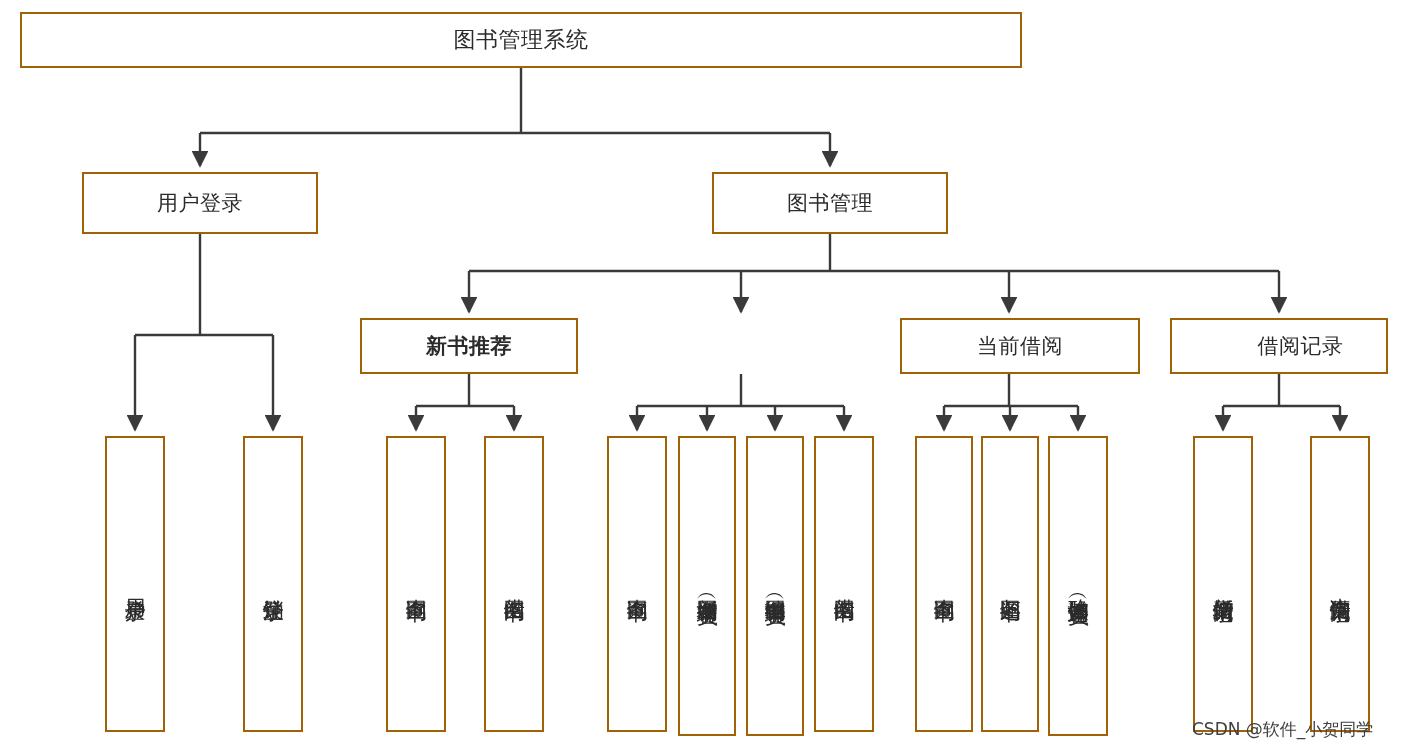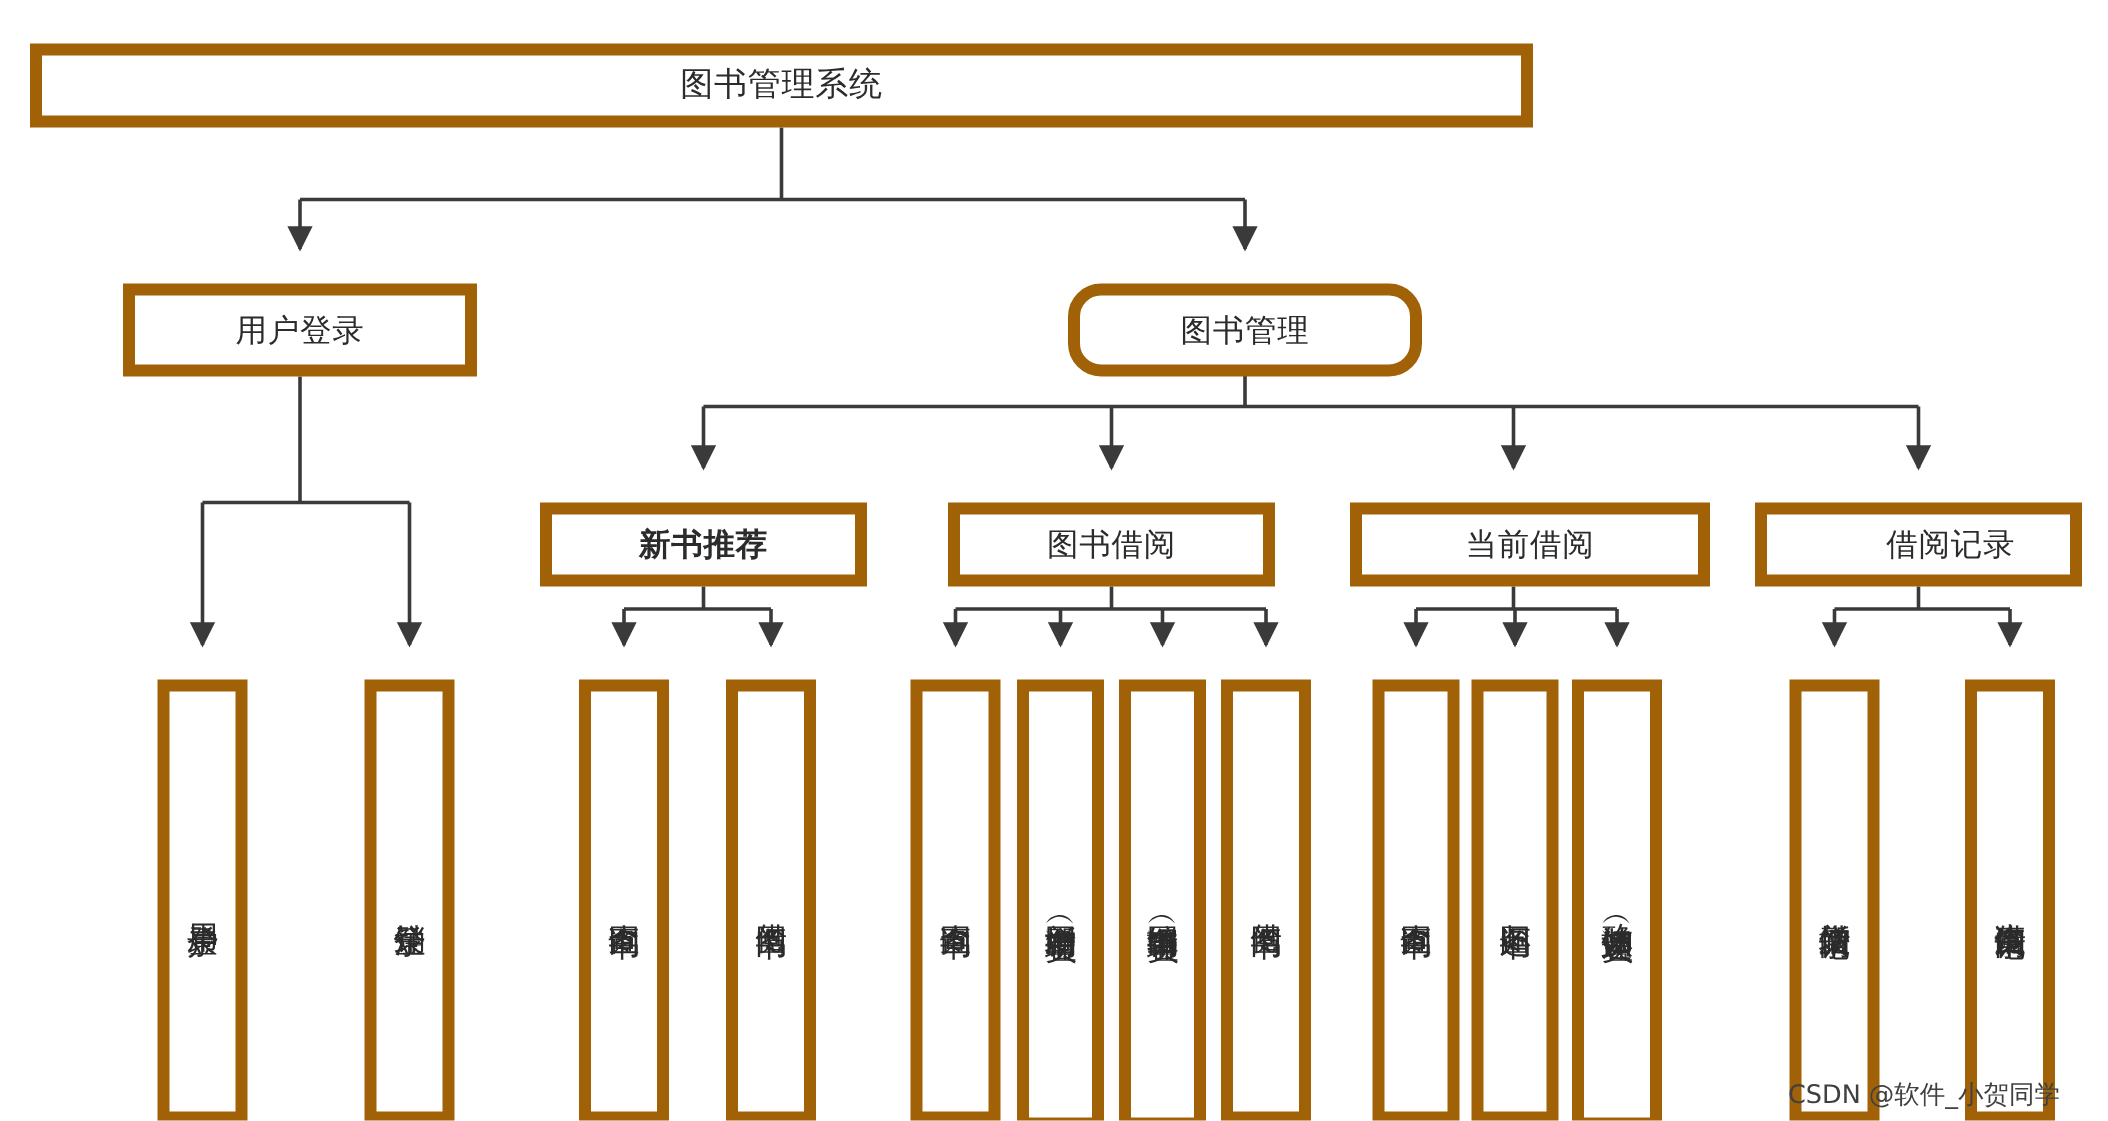--- a/index.html
+++ b/index.html
@@ -23,26 +23,25 @@
     position: absolute;
     left: 0;
     top: 0;
     width: 1405px;
     height: 747px;
   }
   .node {
     position: absolute;
     box-sizing: border-box;
     background: #ffffff;
-    border: 8px solid #a16207;
+    border: 2px solid #a16207;
     display: flex;
     align-items: center;
     justify-content: center;
     color: #2b2b2b;
-    margin-top: 17px;
   }
   .node .lbl {
     display: block;
     text-align: center;
     line-height: 1.18;
     white-space: pre;
   }
   .node.horiz .lbl {
     font-size: 21px;
     letter-spacing: 0.5px;
@@ -126,29 +125,26 @@
     </g>
   </svg>
 
   <div class="node root horiz" style="left:20px; top:12px; width:1002px; height:56px;">
     <span class="lbl">图书管理系统</span>
   </div>
 
   <div class="node horiz" style="left:82px; top:172px; width:236px; height:62px;">
     <span class="lbl">用户登录</span>
   </div>
-  <div class="node horiz" style="left:712px; top:172px; width:236px; height:62px;border-radius:22px;">
+  <div class="node horiz" style="left:712px; top:172px; width:236px; height:62px;">
     <span class="lbl">图书管理</span>
   </div>
 
   <div class="node horiz" style="left:360px; top:318px; width:218px; height:56px;font-weight:bold;">
     <span class="lbl">新书推荐</span>
-  </div>
-  <div class="node horiz" style="left:632px; top:318px; width:218px; height:56px;">
-    <span class="lbl">图书借阅</span>
   </div>
   <div class="node horiz" style="left:900px; top:318px; width:240px; height:56px;">
     <span class="lbl">当前借阅</span>
   </div>
   <div class="node horiz" style="left:1170px; top:318px; width:218px; height:56px;padding-left:43px;">
     <span class="lbl">借阅记录</span>
   </div>
 
   <div class="node vert" style="left:105px; top:436px; width:60px; height:296px;">
     <span class="lbl">用户登录</span>

